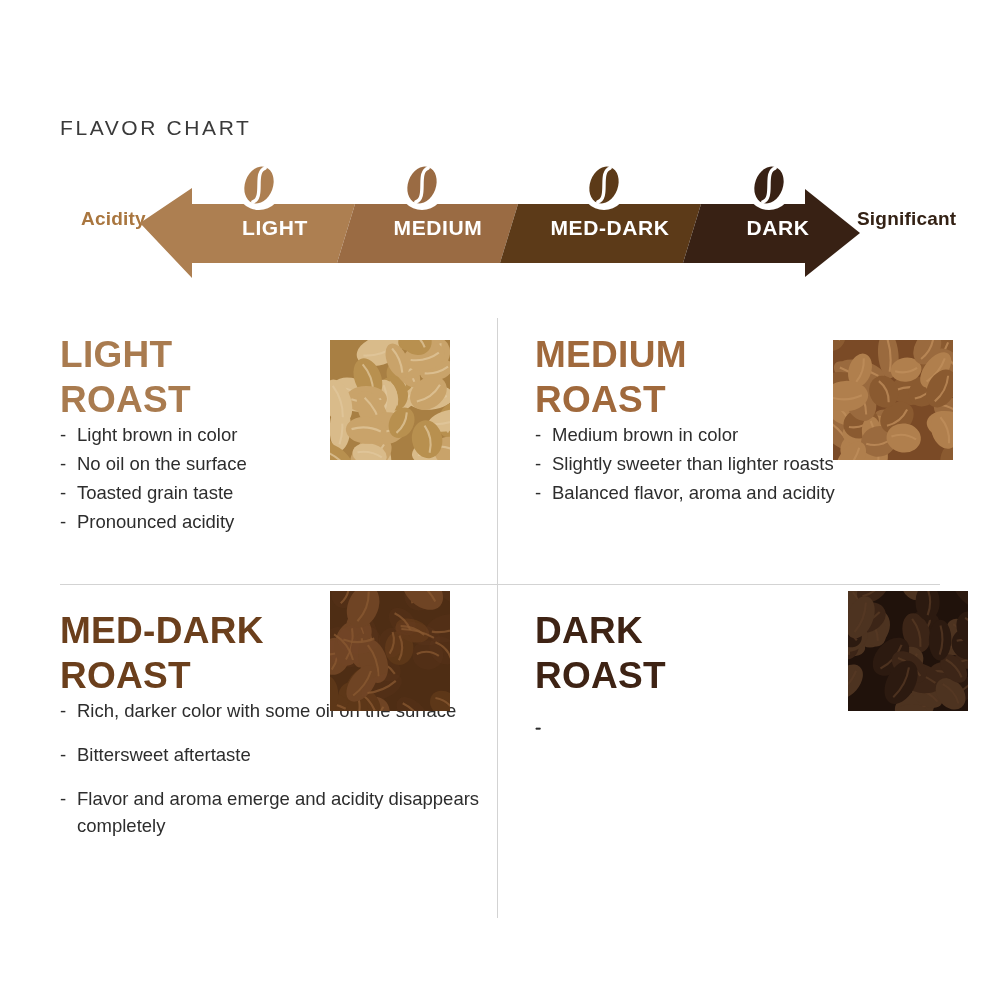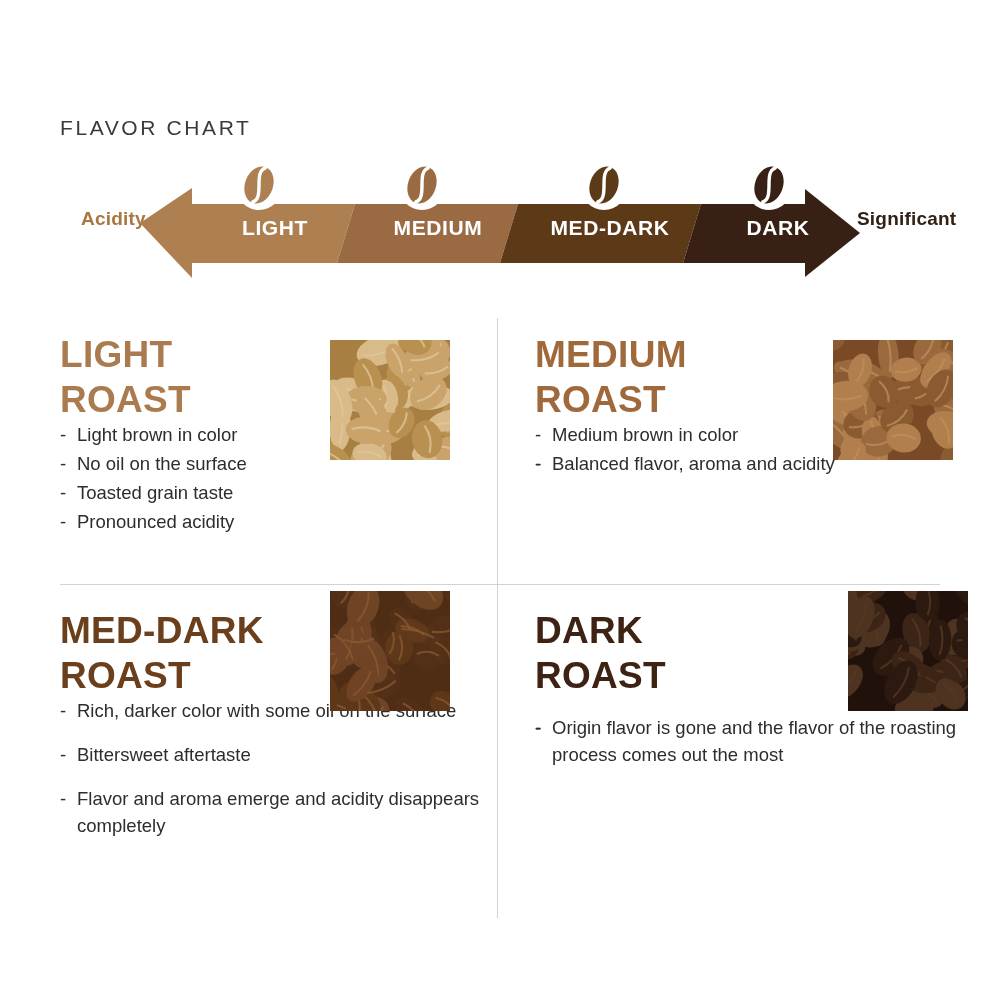--- a/index.html
+++ b/index.html
@@ -169,42 +169,42 @@
         <li><span class="dash">-</span><span>Toasted grain taste</span></li>
         <li><span class="dash">-</span><span>Pronounced acidity</span></li>
       </ul>
   </div>
 
   <div class="quad q1">
     <h2 class="q-head" id="h1" style="color: rgb(160, 105, 60);">MEDIUM
 ROAST</h2>
     <ul class="q-list tight" id="l1">
         <li><span class="dash">-</span><span>Medium brown in color</span></li>
-        <li><span class="dash">-</span></li>
+        <li><span class="dash">-</span><span>Slightly sweeter than lighter roasts</span></li>
         <li><span class="dash">-</span><span>Balanced flavor, aroma and acidity</span></li>
       </ul>
   </div>
 
   <div class="quad q2">
     <h2 class="q-head" id="h2" style="color: rgb(107, 63, 28);">MED-DARK
 ROAST</h2>
     <ul class="q-list loose" id="l2">
         <li><span class="dash">-</span><span>Rich, darker color with some oil on the surface</span></li>
         <li><span class="dash">-</span><span>Bittersweet aftertaste</span></li>
         <li><span class="dash">-</span><span>Flavor and aroma emerge and acidity disappears completely</span></li>
       </ul>
   </div>
 
   <div class="quad q3">
     <h2 class="q-head" id="h3" style="color: rgb(62, 35, 20);">DARK
 ROAST</h2>
     <ul class="q-list loose" id="l3">
         <li><span class="dash">-</span></li>
         <li><span class="dash">-</span></li>
-        <li><span class="dash">-</span><span>Origin flavor is gone and the flavor of the roasting process comes out the most</span></li>
+        <li><span class="dash">-</span></li>
       </ul>
   </div>
 </div>
 
 <div class="photo p0" id="ph0"><svg width="120" height="120" viewBox="0 0 120 120">
       <rect width="120" height="120" fill="#a87f43"></rect>
       <g transform="rotate(115.0 105.5 14.1)">
         <ellipse cx="105.5" cy="14.1" rx="16.7" ry="14.1" fill="#c9a36a"></ellipse>
         <path d="M93.5,14.1 Q105.5,8.1 117.6,14.1" stroke="#e0c79c" stroke-width="2.1" fill="none" opacity="0.75"></path>
       </g>

